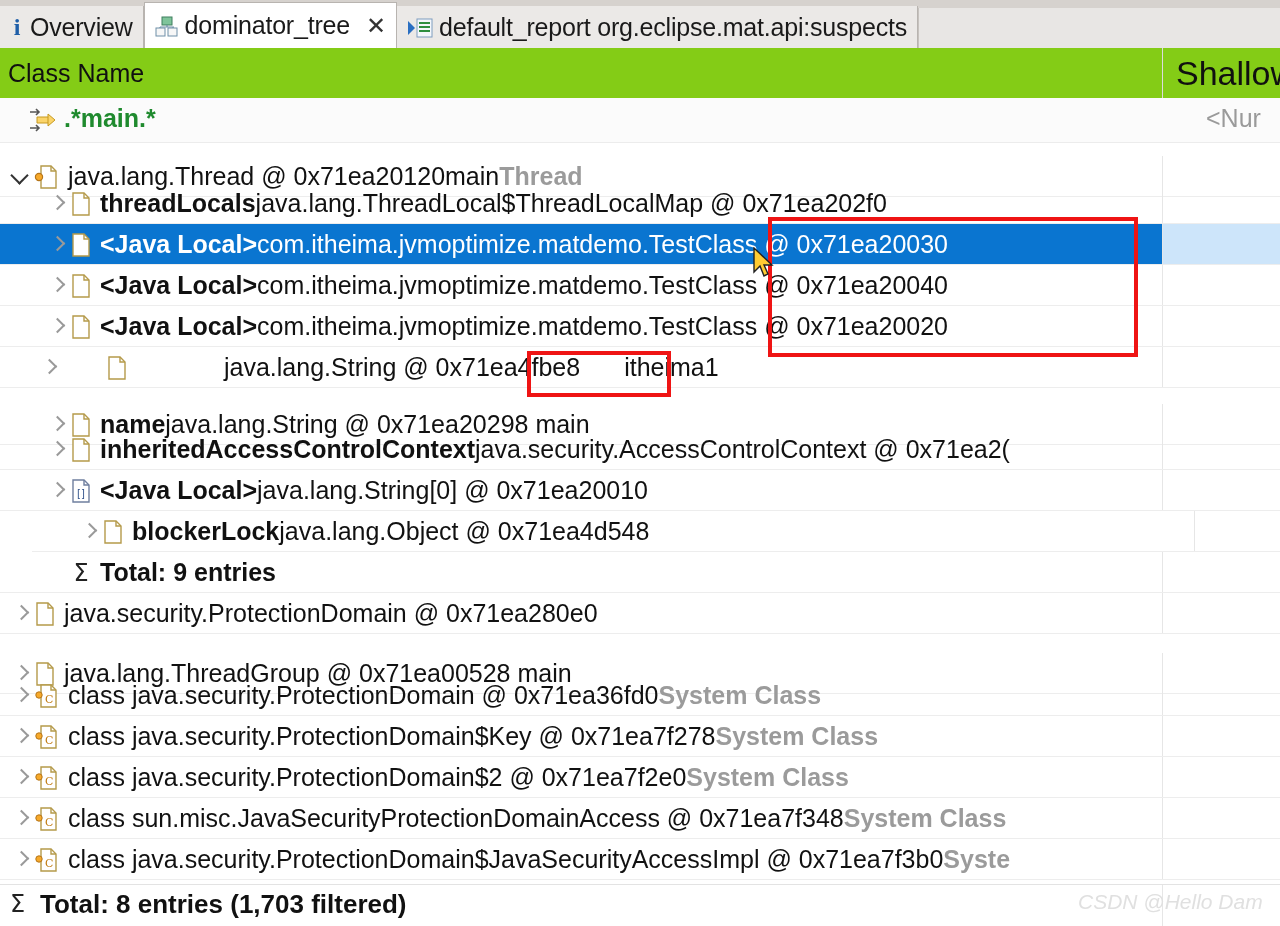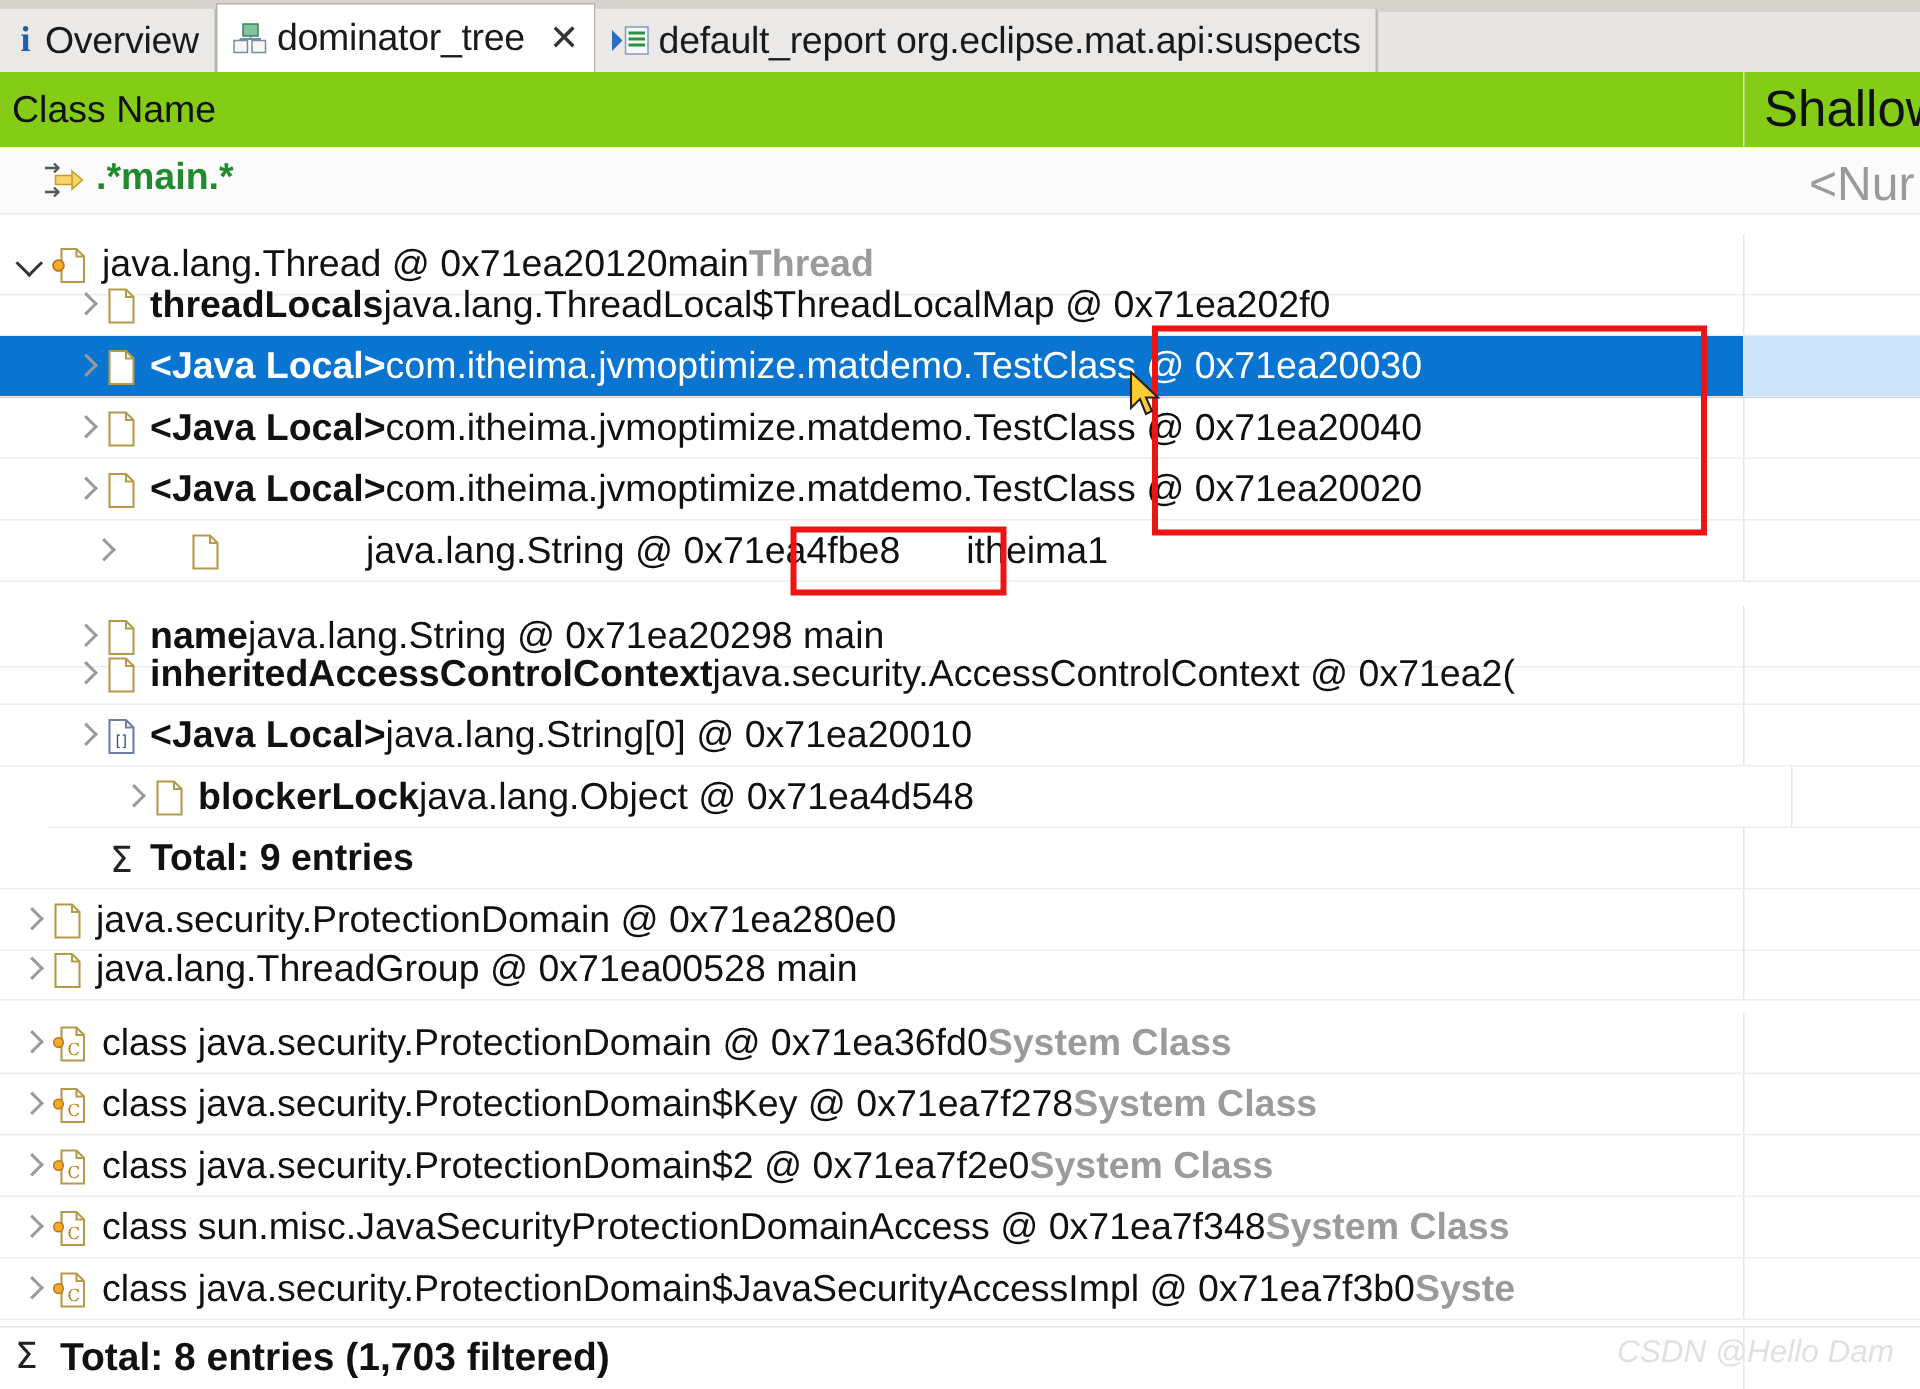--- a/index.html
+++ b/index.html
@@ -66,21 +66,21 @@
     position: absolute; left: 0; top: 98px; width: 1280px; height: 44px;
     background: #fbfbfb; border-bottom: 1px solid #ececec;
   }
   .filter-pattern {
     position: absolute; left: 64px; top: 6px;
     font-size: 25px; font-weight: bold; color: #1f8a2e;
   }
   .filter-ico { position: absolute; left: 28px; top: 9px; width: 28px; height: 26px; }
   .filter-num {
     position: absolute; left: 1206px; top: 6px;
-    font-size: 32px; color: #9a9a9a;
+    font-size: 25px; color: #9a9a9a;
   }
 
   
   .tree { position: absolute; left: 0; top: 142px; width: 1280px; height: 742px; }
   .row {
     position: absolute; left: 0; width: 1280px; height: 41px;
     border-bottom: 1px solid #ededed;
     box-sizing: border-box;
     white-space: nowrap;
     overflow: hidden;
@@ -278,21 +278,21 @@
               <path d="M3 2 H14 L19 7 V24 H3 Z" fill="#ffffff" stroke="#b59a4a" stroke-width="1.4"></path>
               <path d="M14 2 V7 H19" fill="none" stroke="#b59a4a" stroke-width="1.4"></path>
             </svg></span>
           <span class="sp"></span>
           <span class="bold">&lt;Java Local&gt;</span>
           <span> com.itheima.jvmoptimize.matdemo.TestClass @ 0x71ea20020</span>
         </div>
       </div>
       <div class="row" style="top: 205px;">
         <span class="colline"></span>
-        <div class="content" style="left: 56px; gap: 44px;">
+        <div class="content" style="left: 36px; gap: 44px;">
           <span class="twisty right"></span>
           <span class="ico ico-obj"><svg width="22" height="26" viewBox="0 0 22 26">
               <path d="M3 2 H14 L19 7 V24 H3 Z" fill="#ffffff" stroke="#b59a4a" stroke-width="1.4"></path>
               <path d="M14 2 V7 H19" fill="none" stroke="#b59a4a" stroke-width="1.4"></path>
             </svg></span>
           <span class="sp"></span>
           <span>java.lang.String @ 0x71ea4fbe8</span>
           <span>  itheima1</span>
         </div>
       </div>
@@ -363,21 +363,21 @@
         <div class="content" style="left: 8px;">
           <span class="twisty right"></span>
           <span class="ico ico-obj"><svg width="22" height="26" viewBox="0 0 22 26">
               <path d="M3 2 H14 L19 7 V24 H3 Z" fill="#ffffff" stroke="#b59a4a" stroke-width="1.4"></path>
               <path d="M14 2 V7 H19" fill="none" stroke="#b59a4a" stroke-width="1.4"></path>
             </svg></span>
           <span class="sp"></span>
           <span>java.security.ProtectionDomain @ 0x71ea280e0</span>
         </div>
       </div>
-      <div class="row" style="top: 484px;">
+      <div class="row" style="top: 511px;">
         <span class="colline"></span>
         <div class="content" style="left: 8px;">
           <span class="twisty right"></span>
           <span class="ico ico-obj"><svg width="22" height="26" viewBox="0 0 22 26">
               <path d="M3 2 H14 L19 7 V24 H3 Z" fill="#ffffff" stroke="#b59a4a" stroke-width="1.4"></path>
               <path d="M14 2 V7 H19" fill="none" stroke="#b59a4a" stroke-width="1.4"></path>
             </svg></span>
           <span class="sp"></span>
           <span>java.lang.ThreadGroup @ 0x71ea00528  main</span>
         </div>

